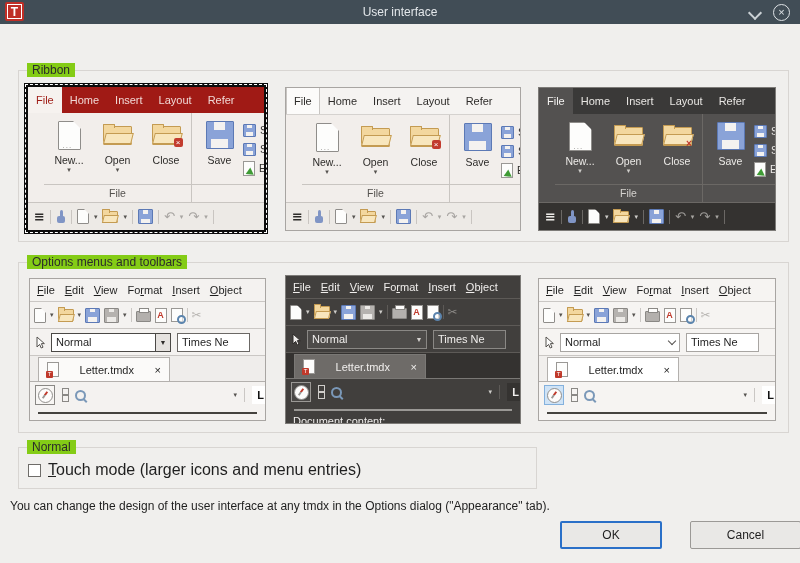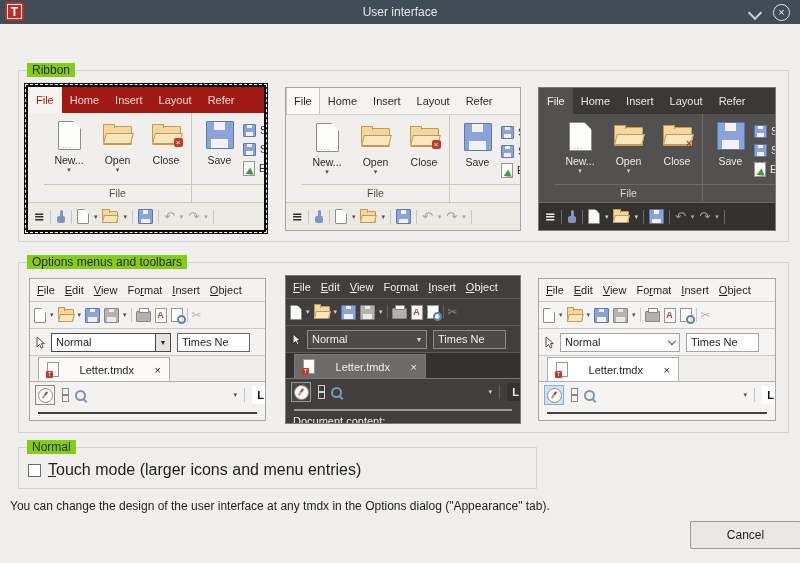--- a/index.html
+++ b/index.html
@@ -657,15 +657,16 @@
   <div class="fieldset" id="fs-options">
     <span class="fs-label">Normal</span>
     <div class="opt-row">
       <span class="checkbox"></span>
       <span class="opt-label"><span style="text-decoration: underline;">T</span><span>o</span><span>u</span><span>c</span><span>h</span><span> </span><span>m</span><span>o</span><span>d</span><span>e</span><span> </span><span>(</span><span>l</span><span>a</span><span>r</span><span>g</span><span>e</span><span>r</span><span> </span><span>i</span><span>c</span><span>o</span><span>n</span><span>s</span><span> </span><span>a</span><span>n</span><span>d</span><span> </span><span>m</span><span>e</span><span>n</span><span>u</span><span> </span><span>e</span><span>n</span><span>t</span><span>r</span><span>i</span><span>e</span><span>s</span><span>)</span></span>
     </div>
   </div>
 
   <div class="footer-note">You can change the design of the user interface at any tmdx in the Options dialog ("Appearance" tab).</div>
 
+  <div class="btn btn-ok">OK</div>
   <div class="btn btn-cancel">Cancel</div>
 
 </div>
 
 </body></html>

